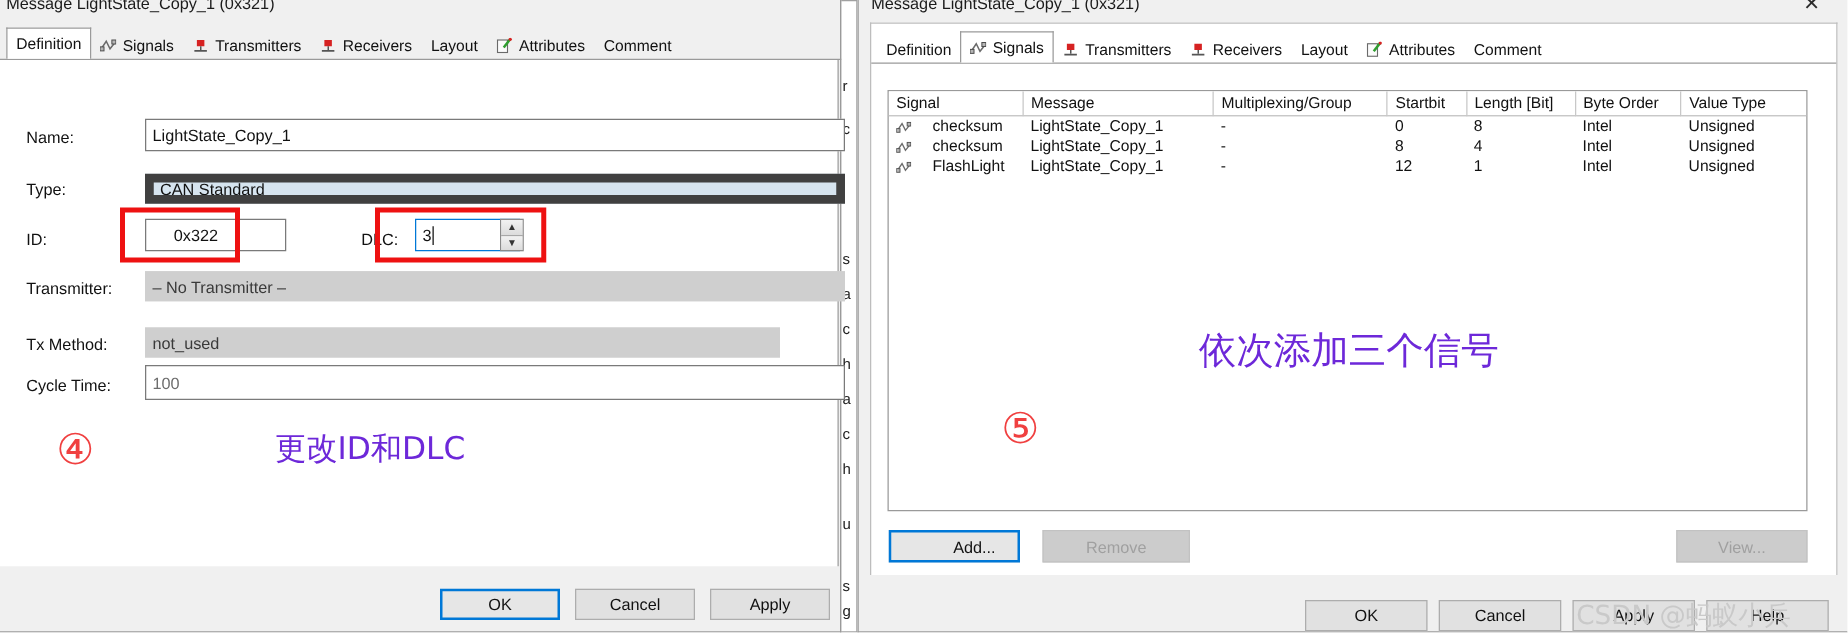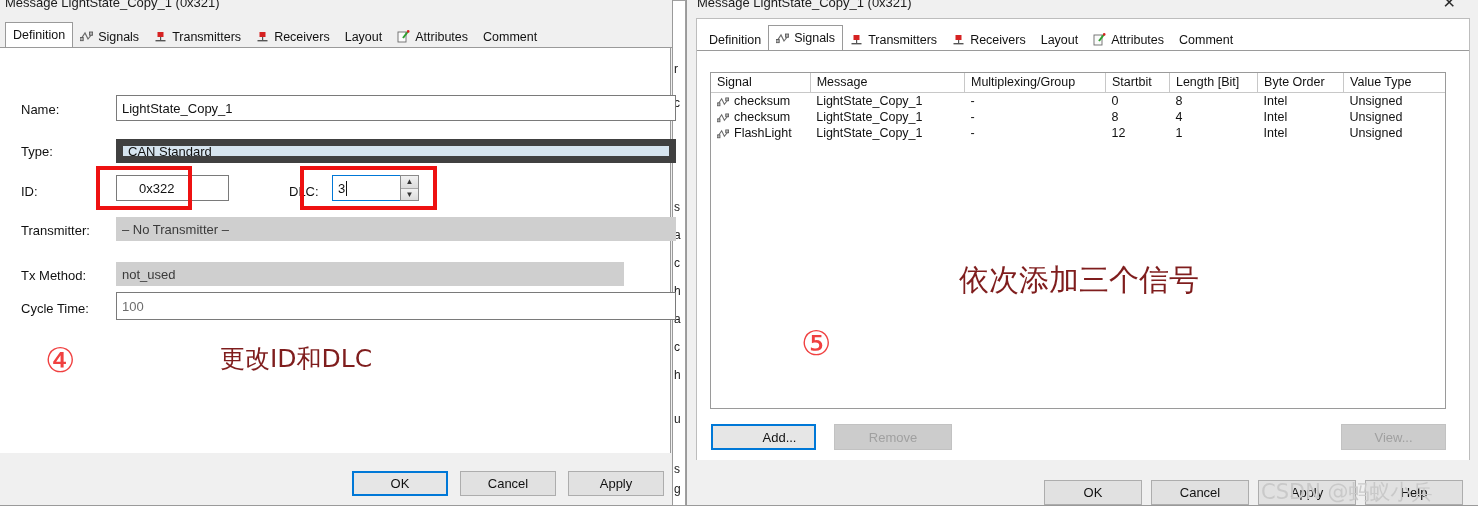--- a/index.html
+++ b/index.html
@@ -167,21 +167,21 @@
   
   .redbox {
     position: absolute;
     border: 4px solid #ee1111;
     pointer-events: none;
   }
 
   
   .annot {
     position: absolute;
-    color: #7f1d1d;
+    color: #6d28d9;
     white-space: nowrap;
     font-family: "DejaVu Sans", "Liberation Serif", serif;
   }
   .annot-num {
     position: absolute;
     color: #f04040;
     font-size: 30px;
     font-family: "DejaVu Sans", sans-serif;
     line-height: 1;
   }
@@ -230,21 +230,21 @@
     border-right: 1px solid #c8c8c8;
     border-bottom: 1px solid #c8c8c8;
     background: #ffffff;
     white-space: nowrap;
   }
   table.sig td {
     padding: 1px 6px;
     white-space: nowrap;
     vertical-align: middle;
   }
-  .sig-name-cell { display: flex; align-items: center; gap: 4px; }
+  .sig-name-cell { display: flex; align-items: center; gap: 16px; }
 
   .watermark {
     position: absolute;
     color: #c9c9c9;
     font-size: 21px;
     white-space: nowrap;
     font-family: "DejaVu Sans", sans-serif;
     pointer-events: none;
   }
 </style>

